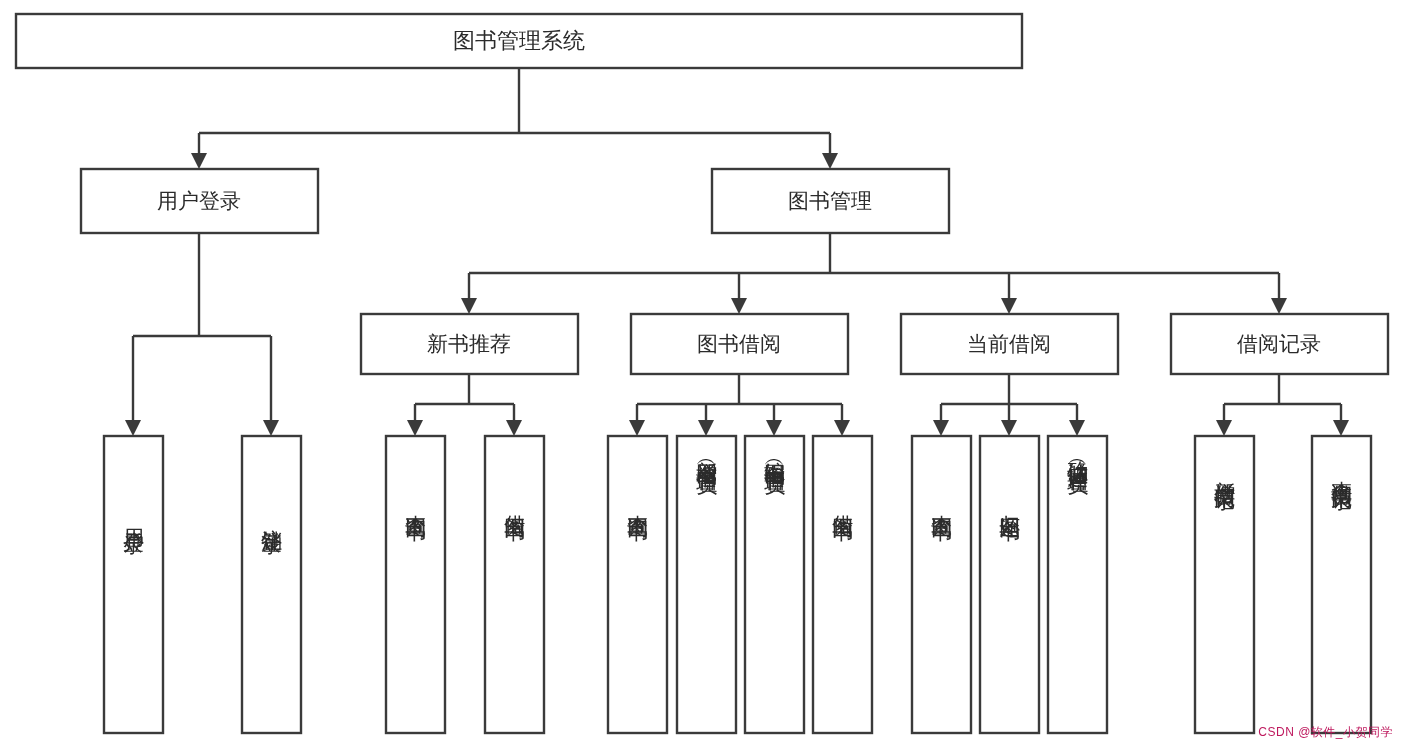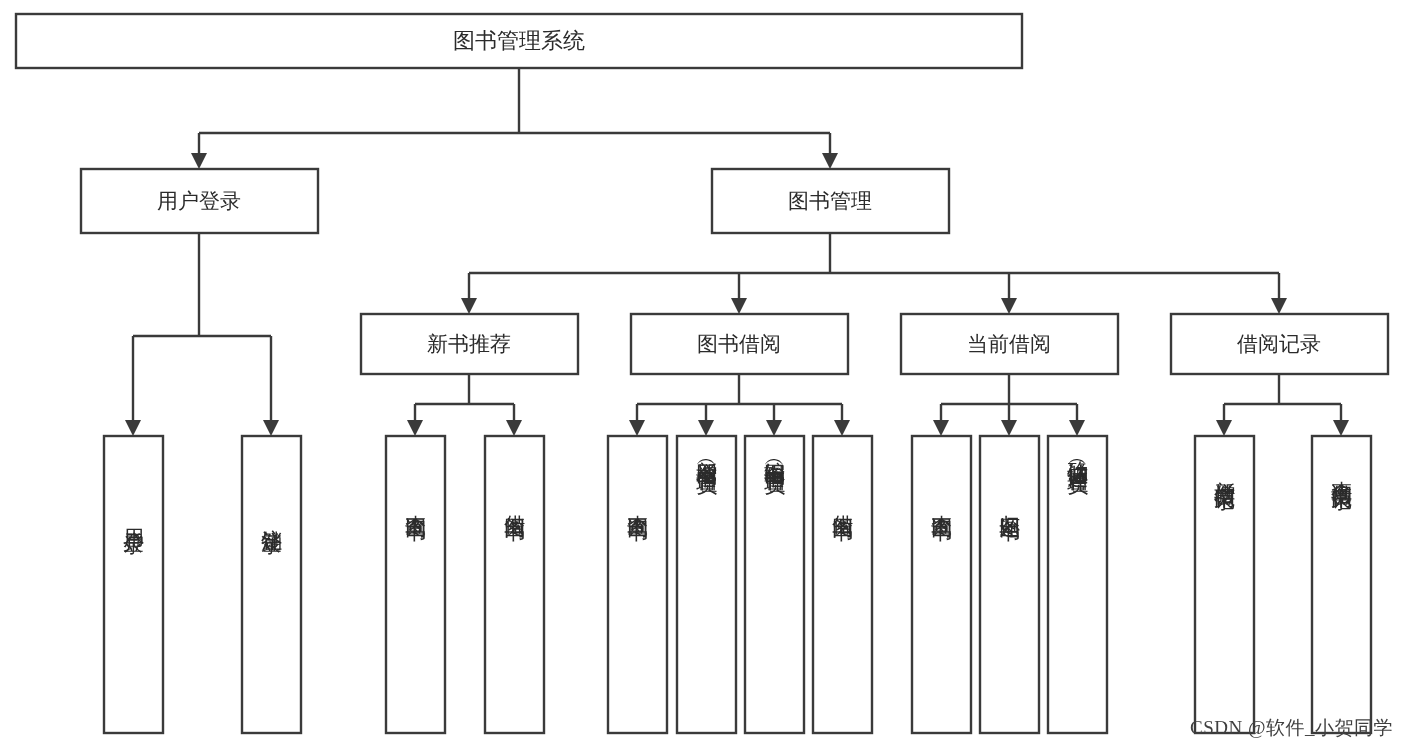--- a/index.html
+++ b/index.html
@@ -66,23 +66,23 @@
     font-size: 21px;
     line-height: 1.08;
     color: #2b2b2b;
     letter-spacing: 2px;
     white-space: nowrap;
   }
   #watermark {
     position: absolute;
     right: 12px;
     bottom: 6px;
-    font-family: Liberation Serif, serif;
-    font-size: 19px;
-    color: #404040;
+    font-family: Liberation Sans, sans-serif;
+    font-size: 12px;
+    color: #be185d;
     letter-spacing: 0.5px;
     user-select: none;
     white-space: nowrap;
   }
 </style>
 </head>
 <body>
 
 <div id="diagram-root">
 

